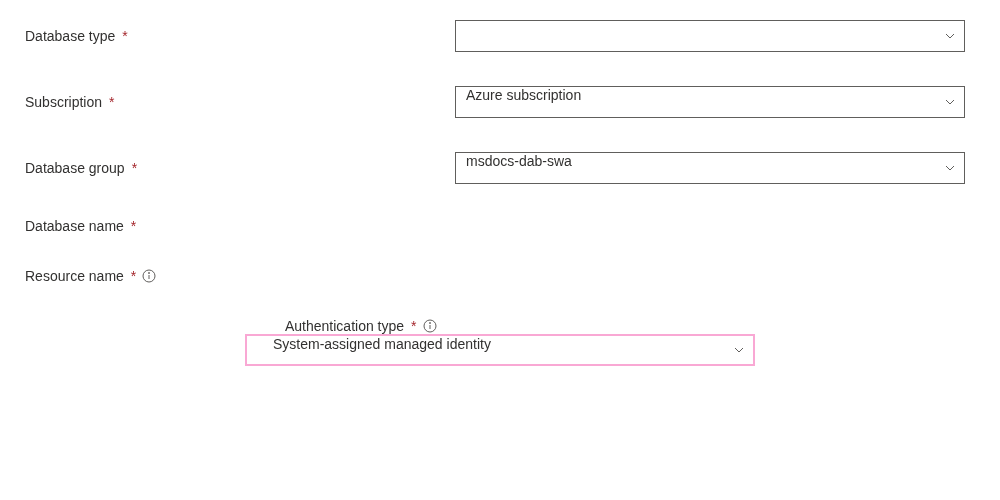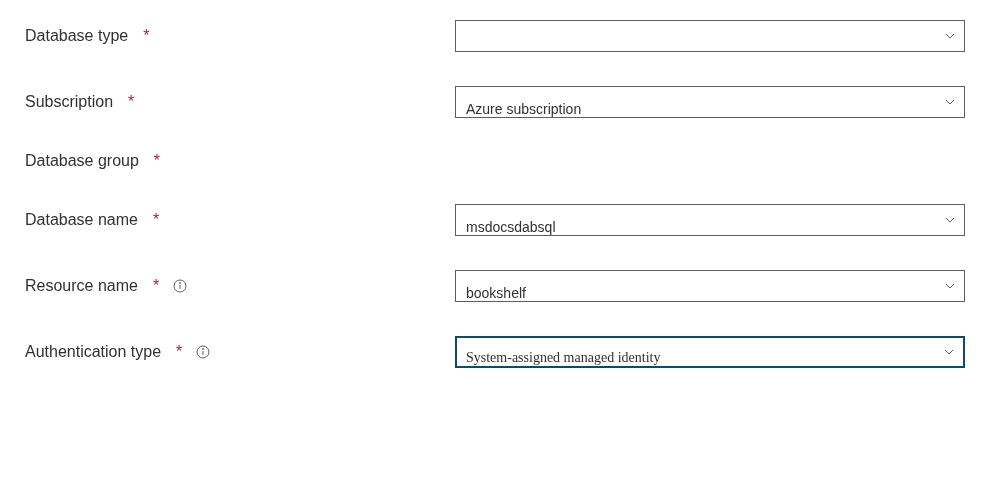--- a/index.html
+++ b/index.html
@@ -15,27 +15,28 @@
       padding: 20px 25px;
       width: 1000px;
     }
     .form-row {
       display: flex;
       align-items: center;
       margin-bottom: 34px;
     }
     .form-row:last-child {
       margin-bottom: 0;
+      flex-direction: column;
     }
     .label-cell {
       width: 430px;
       display: flex;
       align-items: center;
-      gap: 12px;
-      font-size: 16px;
+      gap: 4px;
+      font-size: 14px;
       color: #323130;
     }
     .required-asterisk {
       color: #a4262c;
       margin-left: 3px;
     }
     .info-icon {
       display: inline-flex;
       align-items: center;
       justify-content: center;
@@ -50,30 +51,29 @@
     .input-cell {
       flex: 1;
     }
     .select-box {
       position: relative;
       width: 510px;
       height: 32px;
       border: 1px solid #605e5c;
       background: #ffffff;
       display: flex;
-      align-items: flex-end;
+      align-items: flex-start;
       padding: 0 30px 0 10px;
       cursor: pointer;
       font-size: 14px;
       color: #323130;
     }
     .select-box.focused {
-      border: 2px solid #0c4a6e;
-      padding: 0 29px 0 9px;
-      font-family: Liberation Serif, serif;
+      border: 2px solid #f9a8d4;
+      padding: 0 29px 0 26px;
     }
     .chevron {
       position: absolute;
       right: 8px;
       top: 50%;
       transform: translateY(-50%);
       width: 12px;
       height: 12px;
       display: flex;
       align-items: center;
@@ -119,60 +119,50 @@
       </span>
     </div>
   </div>
 </div>
 
 <div class="form-row">
   <div class="label-cell">
     <span>Database group</span>
     <span class="required-asterisk">*</span>
   </div>
+  <div class="input-cell">
+    <div class="select-box">
+      <span>msdocs-dab-swa</span>
+      <span class="chevron">
+        <svg viewBox="0 0 12 12" fill="none" stroke="#605e5c" stroke-width="1">
+            <path d="M2 4 L6 8 L10 4"></path>
+          </svg>
+      </span>
+    </div>
+  </div>
 </div>
 
 <div class="form-row">
   <div class="label-cell">
     <span>Database name</span>
     <span class="required-asterisk">*</span>
-  </div>
-  <div class="input-cell">
-    <div class="select-box">
-      <span>msdocsdabsql</span>
-      <span class="chevron">
-        <svg viewBox="0 0 12 12" fill="none" stroke="#605e5c" stroke-width="1">
-            <path d="M2 4 L6 8 L10 4"></path>
-          </svg>
-      </span>
-    </div>
   </div>
 </div>
 
 <div class="form-row">
   <div class="label-cell">
     <span>Resource name</span>
     <span class="required-asterisk">*</span>
     <span class="info-icon">
       <svg viewBox="0 0 14 14" fill="none" stroke="#605e5c" stroke-width="1">
           <circle cx="7" cy="7" r="6"></circle>
           <line x1="7" y1="6" x2="7" y2="10"></line>
           <circle cx="7" cy="4" r="0.5" fill="#605e5c"></circle>
         </svg>
     </span>
-  </div>
-  <div class="input-cell">
-    <div class="select-box">
-      <span>bookshelf</span>
-      <span class="chevron">
-        <svg viewBox="0 0 12 12" fill="none" stroke="#605e5c" stroke-width="1">
-            <path d="M2 4 L6 8 L10 4"></path>
-          </svg>
-      </span>
-    </div>
   </div>
 </div>
 
 <div class="form-row">
   <div class="label-cell">
     <span>Authentication type</span>
     <span class="required-asterisk">*</span>
     <span class="info-icon">
       <svg viewBox="0 0 14 14" fill="none" stroke="#605e5c" stroke-width="1">
           <circle cx="7" cy="7" r="6"></circle>

